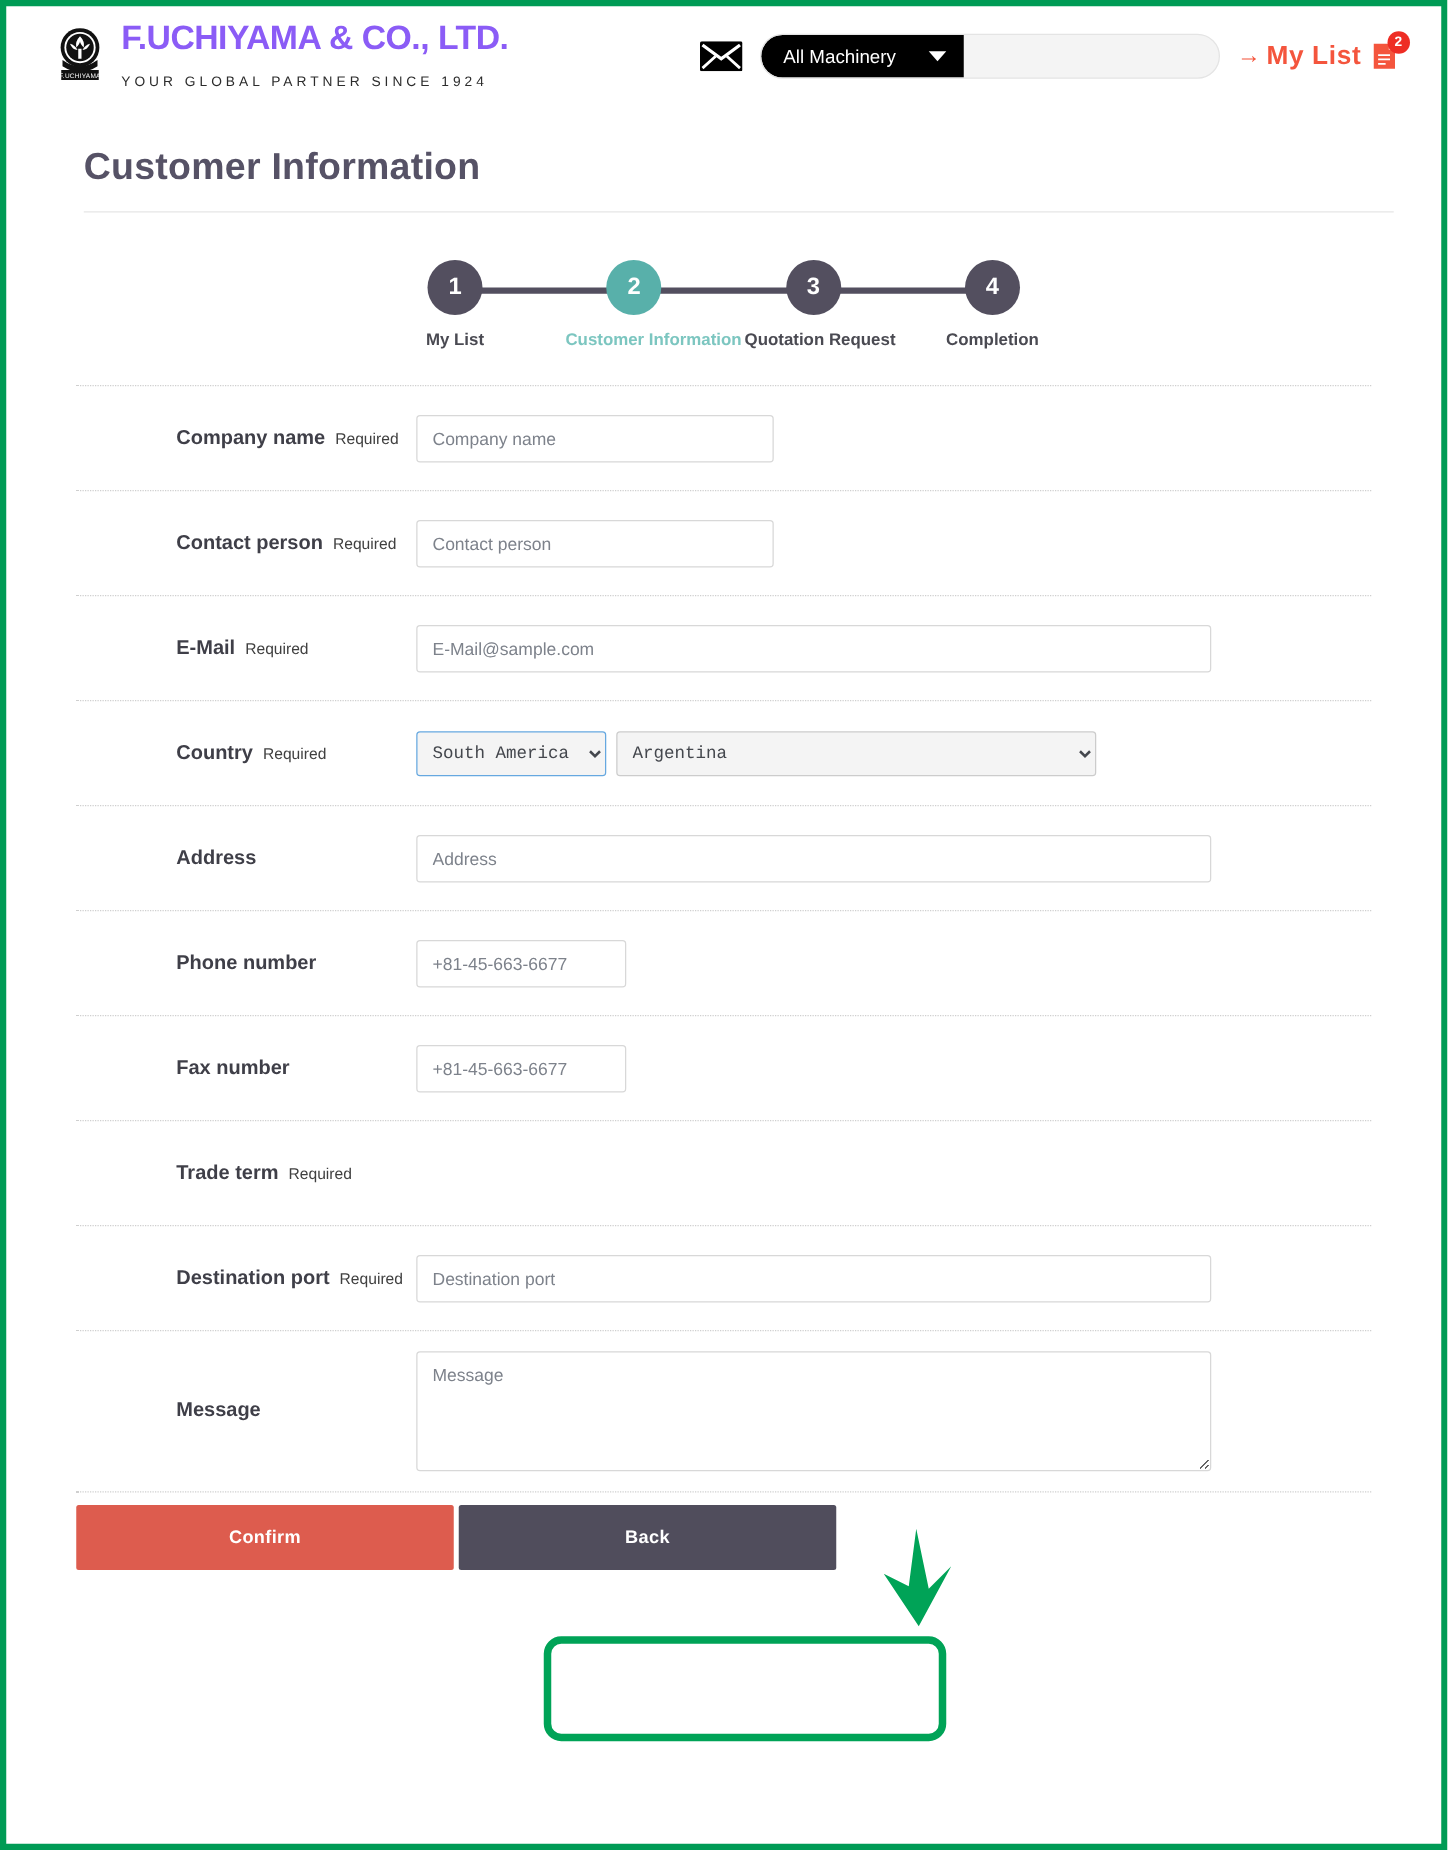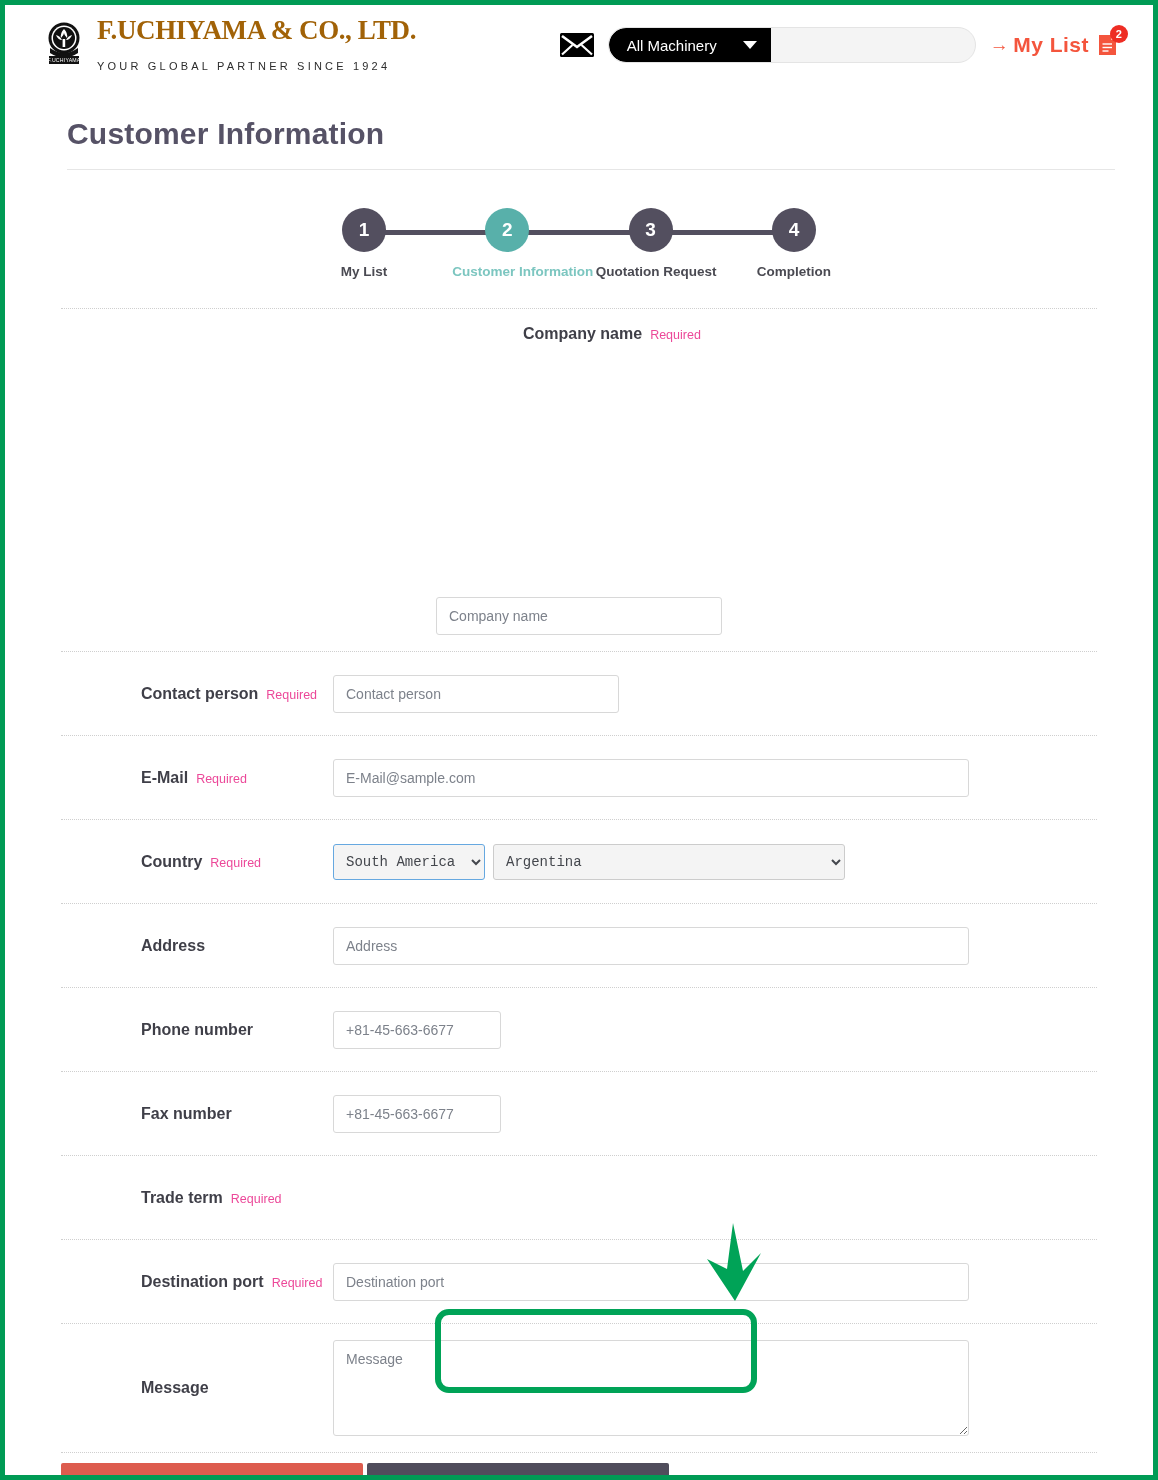--- a/index.html
+++ b/index.html
@@ -33,23 +33,22 @@
   .brand-emblem {
     width: 42px; height: 48px;
     position: relative;
     flex: 0 0 auto;
   }
   .brand-text { line-height: 1; }
   .brand-name {
     font-size: 27px;
     font-weight: bold;
     letter-spacing: -0.4px;
-    color: #a16207;
-    white-space: nowrap;
-    font-family: Liberation Serif, serif;
+    color: #8b5cf6;
+    white-space: nowrap;
   }
   .brand-tagline {
     font-size: 11px;
     letter-spacing: 3.2px;
     color: #2c2c2c;
     margin-top: 17px;
     white-space: nowrap;
   }
 
   .header-right {
@@ -189,38 +188,38 @@
   .form {
     margin: 22px 56px 0 56px;
   }
   .form-row {
     display: flex;
     align-items: center;
     min-height: 84px;
     border-top: 1px dotted #cfcfcf;
     padding: 16px 0;
   }
-  .form-row:first-child { border-top: 1px dotted #cfcfcf; flex-direction: column; }
+  .form-row:first-child { border-top: 1px dotted #cfcfcf; }
   .row-label {
     width: 272px;
     flex: 0 0 272px;
     padding-left: 80px;
     display: flex;
     align-items: baseline;
     gap: 8px;
   }
   .label-text {
     font-size: 16px;
     font-weight: bold;
     color: #3f3f48;
     white-space: nowrap;
   }
   .req {
     font-size: 12.5px;
-    color: #ec4899;
+    color: #404040;
     white-space: nowrap;
   }
   .row-control { flex: 1; display: flex; align-items: center; gap: 8px; }
 
   .txt {
     height: 38px;
     border: 1px solid #d8d8d8;
     border-radius: 3px;
     background: #ffffff;
     padding: 0 12px;
@@ -243,21 +242,21 @@
     color: #44474d;
     padding: 0 8px;
     outline: none;
     border: 1px solid #cccccc;
   }
   select.sel-focus {
     border: 1px solid #66a8e0;
     background: #f4f4f4;
   }
   .sel-region { width: 152px; }
-  .sel-country { width: 352px; }
+  .sel-country { width: 384px; }
   .sel-trade { width: 200px; }
 
   .check-row { display: flex; align-items: center; gap: 8px; }
   .check-row input[type=checkbox] { width: 15px; height: 15px; accent-color: #1f7ae0; margin:0; }
   .check-label { font-size: 15px; color: #6e757e; }
 
   textarea.ta {
     width: 636px;
     height: 96px;
     border: 1px solid #d8d8d8;

